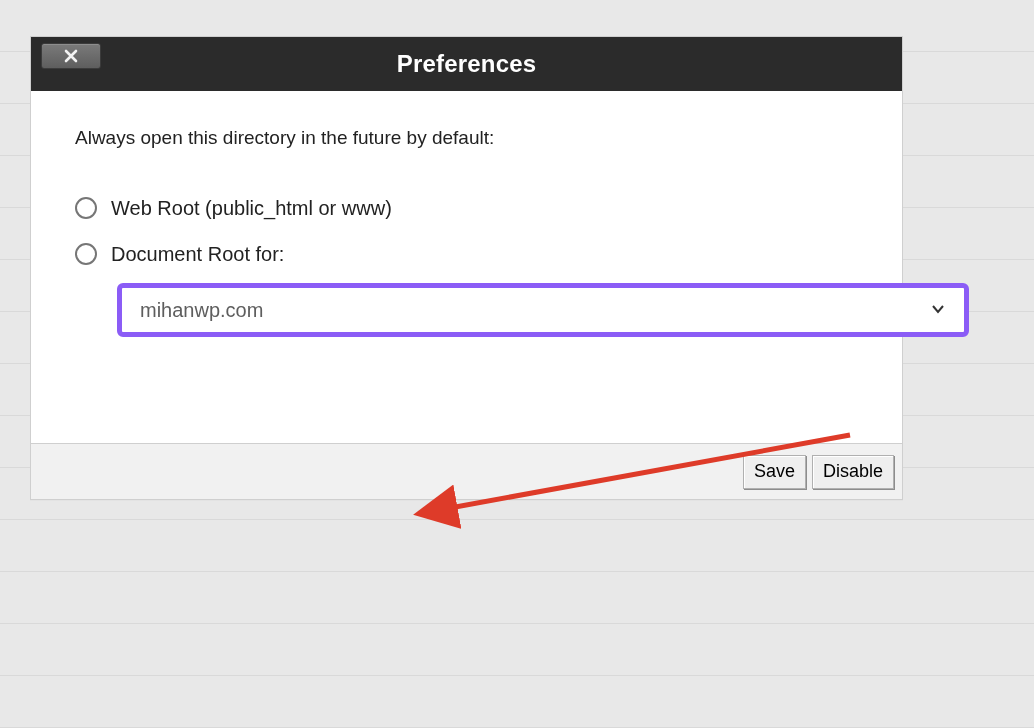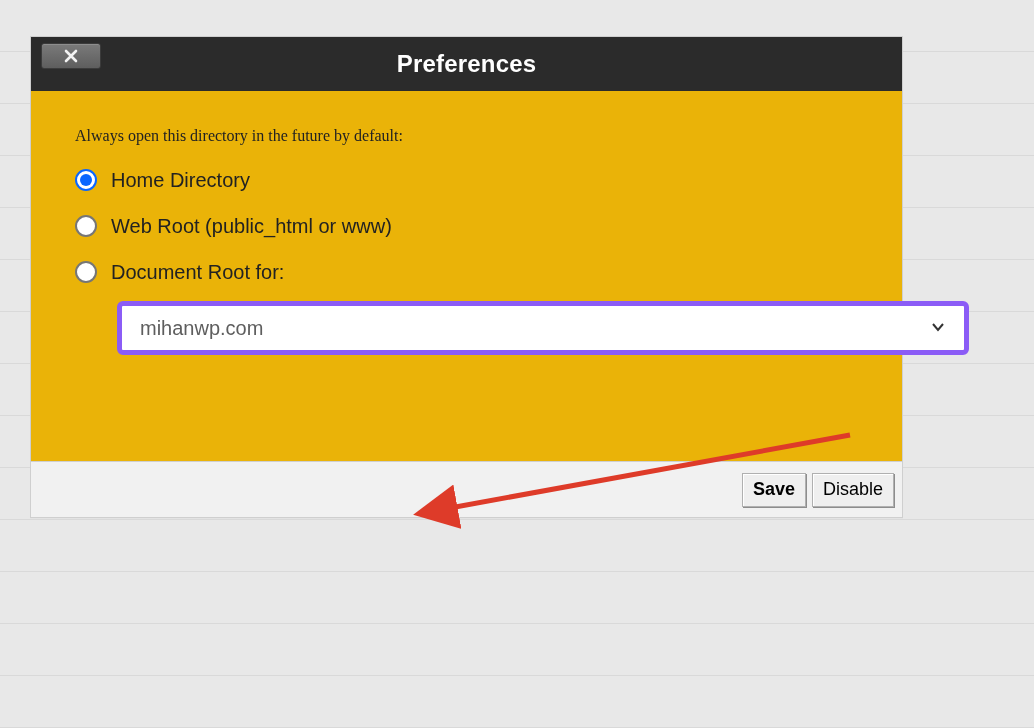--- a/index.html
+++ b/index.html
@@ -11,21 +11,21 @@
     }
     
     .bg-rows { position: absolute; inset: 0; z-index: 0; }
     .bg-rows .row { height: 52px; border-bottom: 1px solid #d9d9d9; }
 
     .dialog {
       position: absolute;
       left: 30px;
       top: 36px;
       width: 873px;
-      background: #eab308;
+      background: #ffffff;
       border: 1px solid #cfcfcf;
       z-index: 1;
       box-shadow: 0 1px 0 rgba(0,0,0,0.02);
     }
 
     .titlebar {
       height: 54px;
       background: #2b2b2b;
       display: flex;
       align-items: center;
@@ -53,21 +53,21 @@
       cursor: pointer;
       box-shadow: inset 0 1px 0 rgba(255,255,255,.15);
     }
     .close-btn svg { display:block; }
 
     .content {
       padding: 36px 44px 18px 44px;
       font-size: 20px;
       color: #222;
     }
-    .intro { margin-bottom: 12px; font-size: 16px; font-family: Liberation Serif, serif; }
+    .intro { margin-bottom: 36px; font-size: 19px; }
     .radio-row, .check-row {
       display: flex;
       align-items: center;
       gap: 14px;
       padding: 12px 0;
     }
     .radio-row label, .check-row label { cursor: pointer; font-size: 20px; line-height: 1; }
 
     .radio {
       width: 22px; height: 22px;
@@ -139,21 +139,21 @@
       height: 34px;
       padding: 0 10px;
       background: #efefef;
       border: 1px solid #b0b0b0;
       box-shadow: 1px 1px 0 #8d8d8d, inset 1px 1px 0 #fff;
       cursor: pointer;
       font-size: 18px;
       font-family: inherit;
       display:inline-flex; align-items:center;
     }
-    .btn.save { font-weight: 700; }
+    .btn.save { font-weight: 400; }
 
     
     .arrow-layer {
       position: absolute;
       inset: 0;
       pointer-events: none;
       z-index: 5;
     }
   </style>
 </head>
@@ -184,24 +184,20 @@
         <path d="M2 2 L12 12 M12 2 L2 12" stroke="#f2f2f2" stroke-width="2.6" stroke-linecap="round"></path>
       </svg>
     </div>
     <div class="title">Preferences</div>
   </div>
 
   <div class="content">
 
     <div class="intro">Always open this directory in the future by default:</div>
 
-    <div class="radio-row">
-      <span class="radio selected"></span>
-      <label>Home Directory</label>
-    </div>
 
     <div class="radio-row">
       <span class="radio"></span>
       <label>Web Root (public_html or www)</label>
     </div>
 
 
     <div class="radio-row">
       <span class="radio"></span>
       <label>Document Root for:</label>

